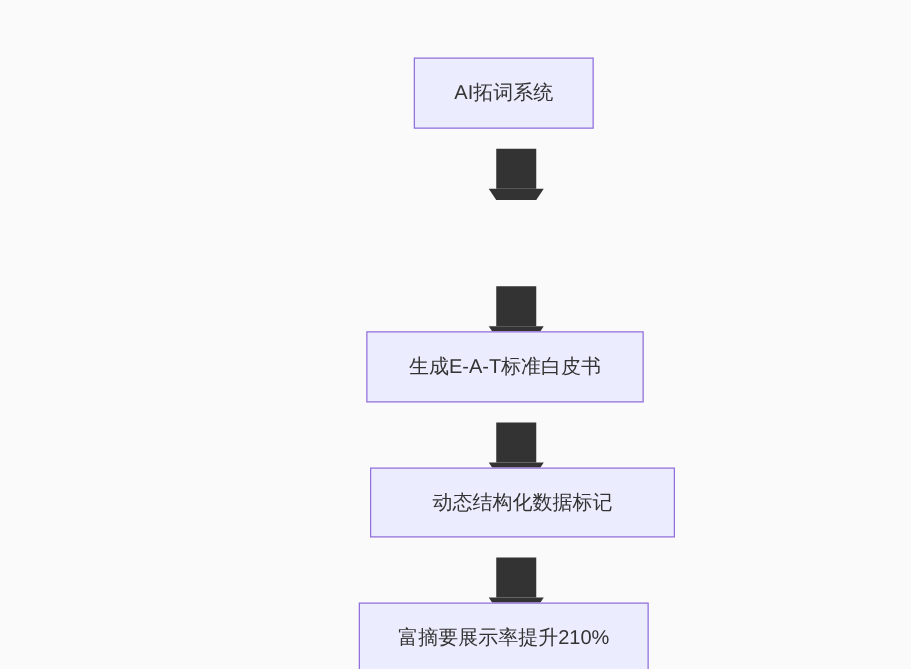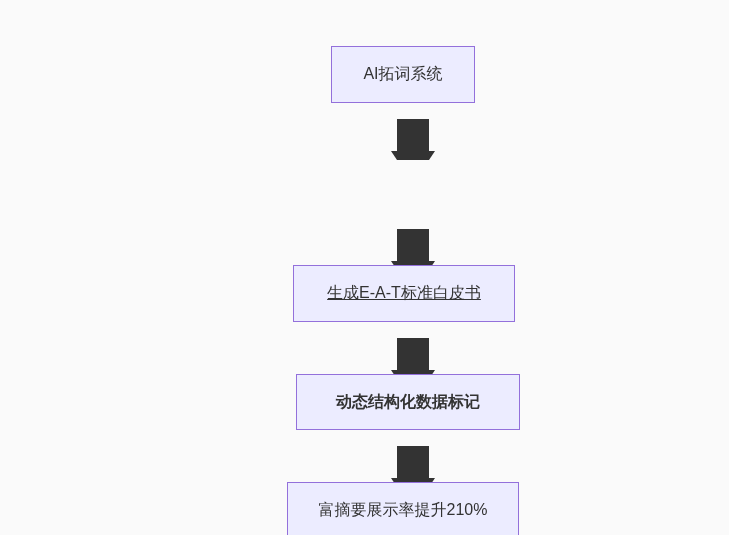--- a/index.html
+++ b/index.html
@@ -28,22 +28,22 @@
     color: var(--text-color);
     font-size: 16px;
     display: flex;
     align-items: center;
     justify-content: center;
     text-align: center;
     white-space: nowrap;
   }
   .node-1 { left: 299px; top: 14px;  width: 144px; height: 57px; }
   .node-2 { left: 276px; top: 124px; width: 190px; height: 57px; }
-  .node-3 { left: 261px; top: 233px; width: 222px; height: 57px; text-decoration: underline; }
-  .node-4 { left: 264px; top: 342px; width: 224px; height: 56px; font-weight: bold; }
+  .node-3 { left: 261px; top: 233px; width: 222px; height: 57px; }
+  .node-4 { left: 264px; top: 342px; width: 244px; height: 56px; }
   .node-5 { left: 255px; top: 450px; width: 232px; height: 57px; text-align: right; }
   .edge {
     position: absolute;
     left: 365px;            
     width: 12px;
     display: flex;
     flex-direction: column;
     align-items: center;
   }
   .edge-1 { top: 71px;  height: 53px; }

